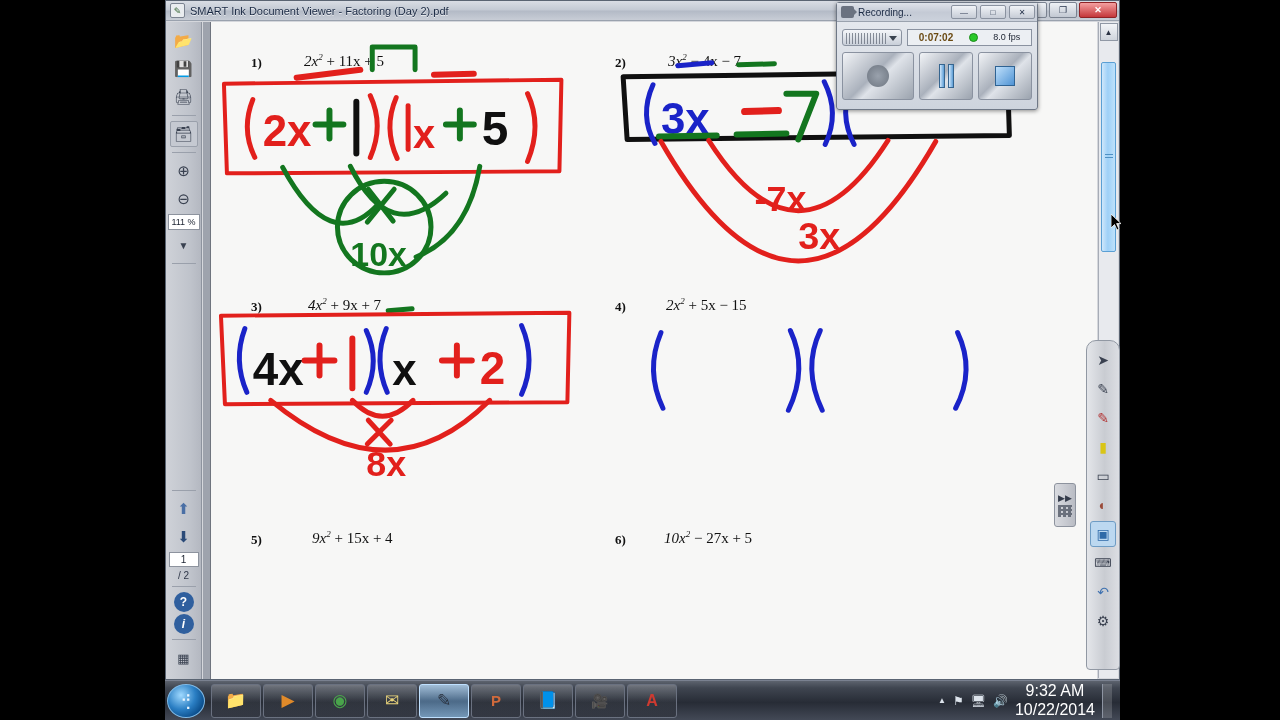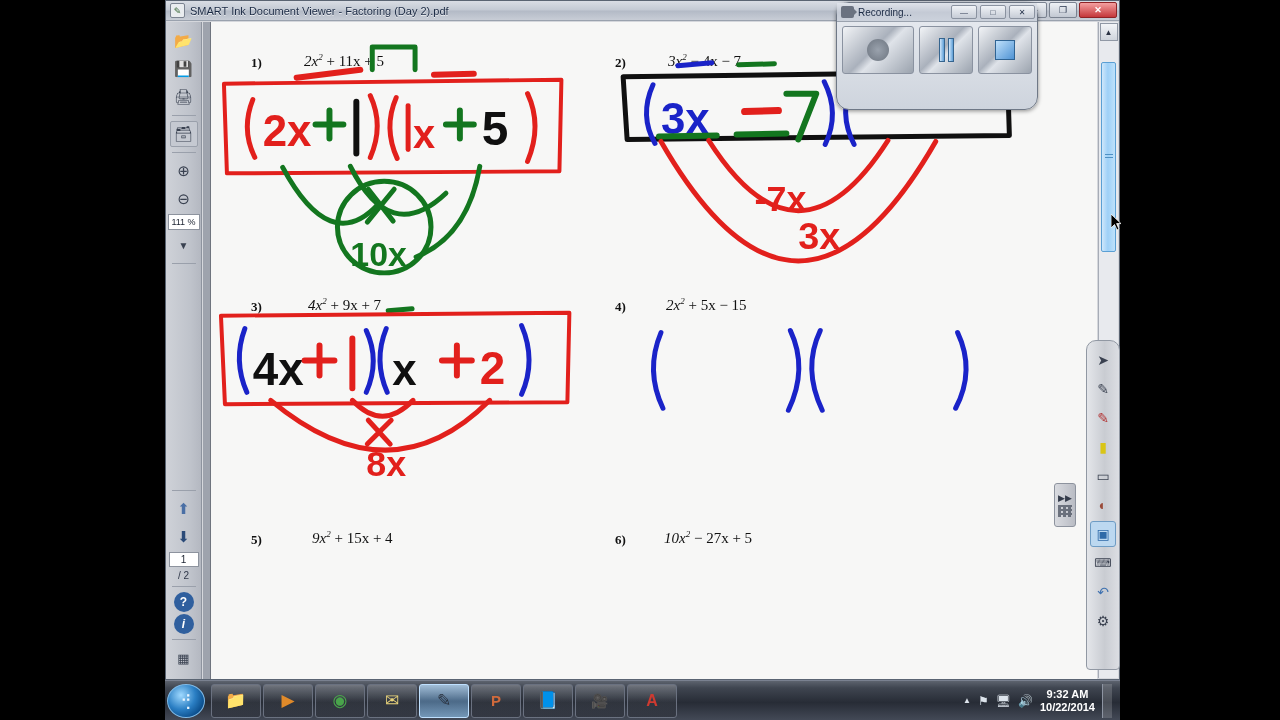--- a/index.html
+++ b/index.html
@@ -123,21 +123,21 @@
     background: repeating-linear-gradient(180deg,#4f91c4 0 1px,transparent 1px 3px);
   }
   #mousecursor {
     position: absolute; left: 1111px; top: 214px; width: 12px; height: 18px; z-index: 60;
   }
 
   
   #recwin {
     position: absolute; left: 836px; top: 2px; width: 202px; height: 108px;
     background: linear-gradient(180deg,#e9ecf1,#ced4dd);
-    border: 1px solid #6f7886; border-radius: 13px; z-index: 40;
+    border: 1px solid #6f7886; border-radius: 3px; z-index: 40;
     box-shadow: 0 1px 4px rgba(0,0,0,.45);
   }
   #recwin .rec-tb {
     height: 19px; display: flex; align-items: center; padding-left: 4px;
     background: linear-gradient(180deg,#dfe3ea 0%,#c4cad5 52%,#ccd2dc 100%);
     border-bottom: 1px solid #9aa2ae; position: relative;
   }
   #recwin .rec-ico {
     width: 13px; height: 12px; margin-right: 4px;
     background: #6a7280; border-radius: 2px; position: relative;
@@ -243,21 +243,21 @@
   }
   .tb-item.active {
     background: linear-gradient(180deg,rgba(190,225,255,.75),rgba(120,180,235,.45) 50%,rgba(150,205,250,.6));
     border-color: #bfe0ff;
   }
   #tray {
     margin-left: auto; display: flex; align-items: center; gap: 7px;
     padding-right: 8px; color: #e8ecf2;
   }
   #tray .tico { font-size: 12px; color: #dde4ec; }
-  #clock { text-align: center; line-height: 1.15; color: #fff; font-size: 11px; font-weight: bold; }
+  #clock { text-align: center; line-height: 1.15; color: #fff; font-size: 16px; }
   #showdesk { width: 10px; height: 34px; background: rgba(255,255,255,.16); border-left: 1px solid #8d94a2; }
 </style>
 </head>
 <body>
 
 <div id="screen">
 
   <div class="letterbox left"></div>
   <div class="letterbox right"></div>
 
@@ -440,20 +440,28 @@
   <div id="recwin">
     <div class="rec-tb">
       <div class="rec-ico"></div>
       <div class="rec-title">Recording...</div>
       <div class="rec-ctrls">
         <div>—</div>
         <div>□</div>
         <div>✕</div>
       </div>
     </div>
+    <div class="rec-status">
+      <div class="rec-meter"></div>
+      <div class="rec-readout">
+        <span class="rec-time">0:07:02</span>
+        <span class="rec-dot"></span>
+        <span class="rec-fps">8.0 fps</span>
+      </div>
+    </div>
     <div class="rec-buttons">
       <div class="rec-bigbtn b1">
         <span class="recdisc"></span>
       </div>
       <div class="rec-bigbtn b2">
         <span class="pausebars">
             <span></span>
             <span></span>
           </span>
       </div>

